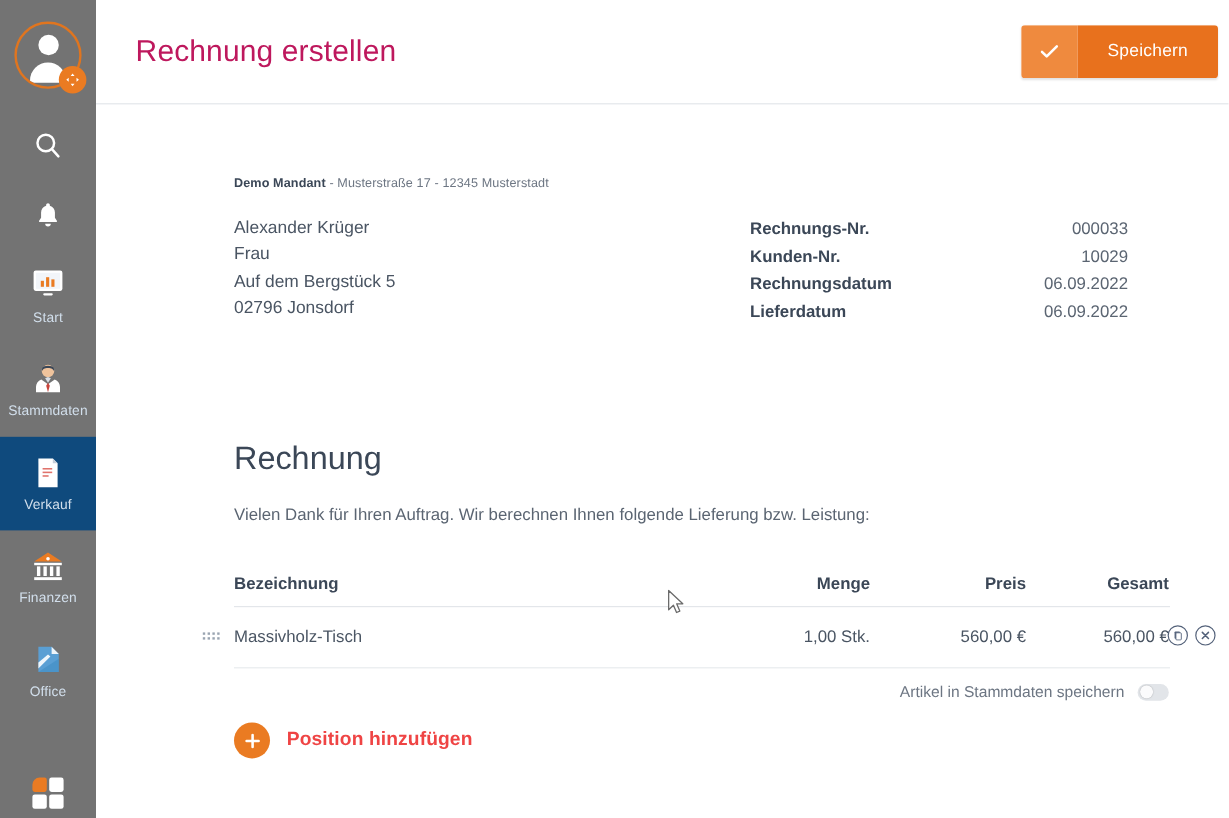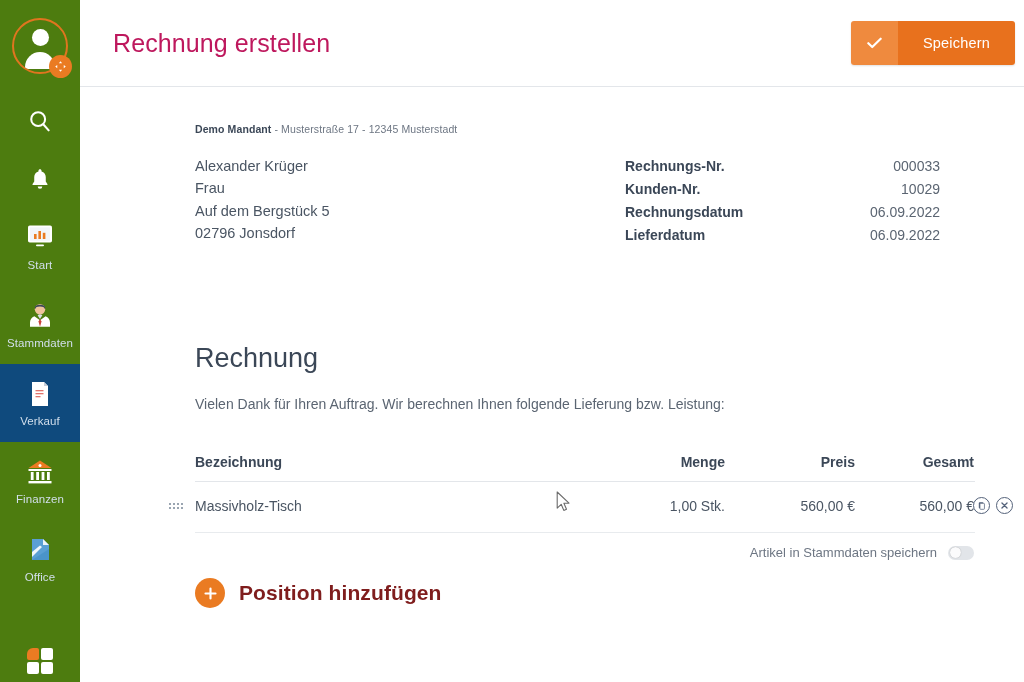--- a/index.html
+++ b/index.html
@@ -9,21 +9,21 @@
     overflow: hidden;
     background: #ffffff;
     font-family: "Liberation Sans", "DejaVu Sans", sans-serif;
     -webkit-font-smoothing: antialiased;
   }
   #app { position: relative; width: 1024px; height: 682px; display: flex; }
 
   
   .sidebar {
     width: 80px; height: 682px;
-    background: #4d7c0f;
+    background: #737373;
     flex: 0 0 80px;
     display: flex; flex-direction: column;
     align-items: center;
     position: relative;
     overflow: hidden;
   }
   .avatar-wrap {
     height: 92px; width: 80px;
     display: flex; align-items: center; justify-content: center;
     position: relative;
@@ -115,21 +115,21 @@
   }
   .save-btn .lbl {
     background: #e8711d; color: #fff;
     display: flex; align-items: center; justify-content: center;
     padding: 0 25px; font-size: 14.5px; letter-spacing: .2px;
   }
 
   
   .doc { padding: 0 33px 0 33px; position: relative; }
   .sender-line {
-    margin-top: 36px; margin-left: 82px;
+    margin-top: 60px; margin-left: 82px;
     font-size: 10.5px; color: #6d7683; letter-spacing: .1px;
   }
   .sender-line b { color: #3b4757; font-weight: 700; }
   .addr-row { display: flex; margin-top: 20px; margin-left: 82px; }
   .addr-block { width: 430px; }
   .addr-block div {
     font-size: 14.5px; color: #4a5563; line-height: 22.4px;
   }
   .meta-block { width: 315px; }
   .meta-row {
@@ -209,22 +209,22 @@
     display: flex; align-items: center;
     margin-top: 18px; margin-left: 82px; cursor: pointer; width: max-content;
   }
   .add-pos .plus {
     width: 30px; height: 30px; border-radius: 50%;
     background: #ea7b22; color: #fff;
     display: flex; align-items: center; justify-content: center;
     font-size: 19px; line-height: 1; font-weight: 400;
   }
   .add-pos .add-label {
-    margin-left: 14px; color: #7f1d1d;
-    font-size: 21px; font-weight: 700; letter-spacing: .1px;
+    margin-left: 14px; color: #ef4444;
+    font-size: 16px; font-weight: 700; letter-spacing: .1px;
   }
 
   
   .cursor { position: absolute; pointer-events: none; z-index: 50; }
 </style>
 </head>
 <body>
 
 <div id="app">
 

